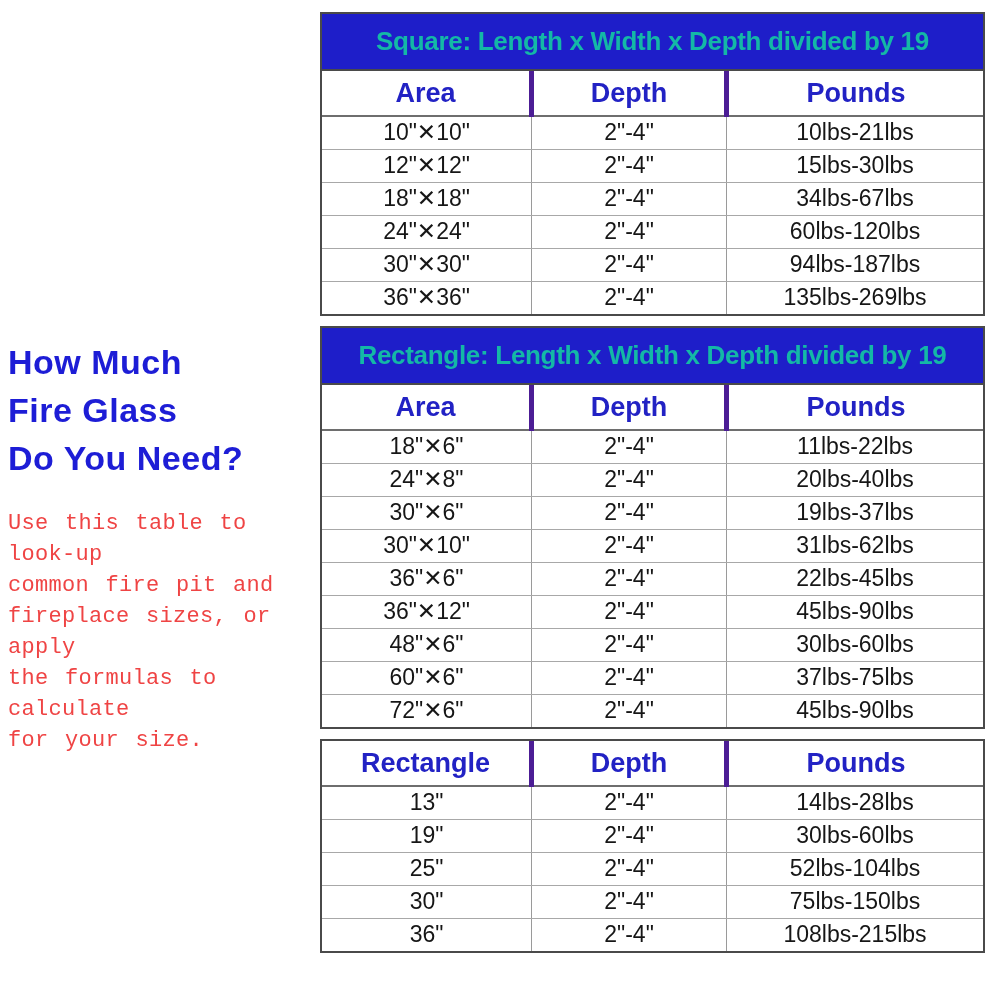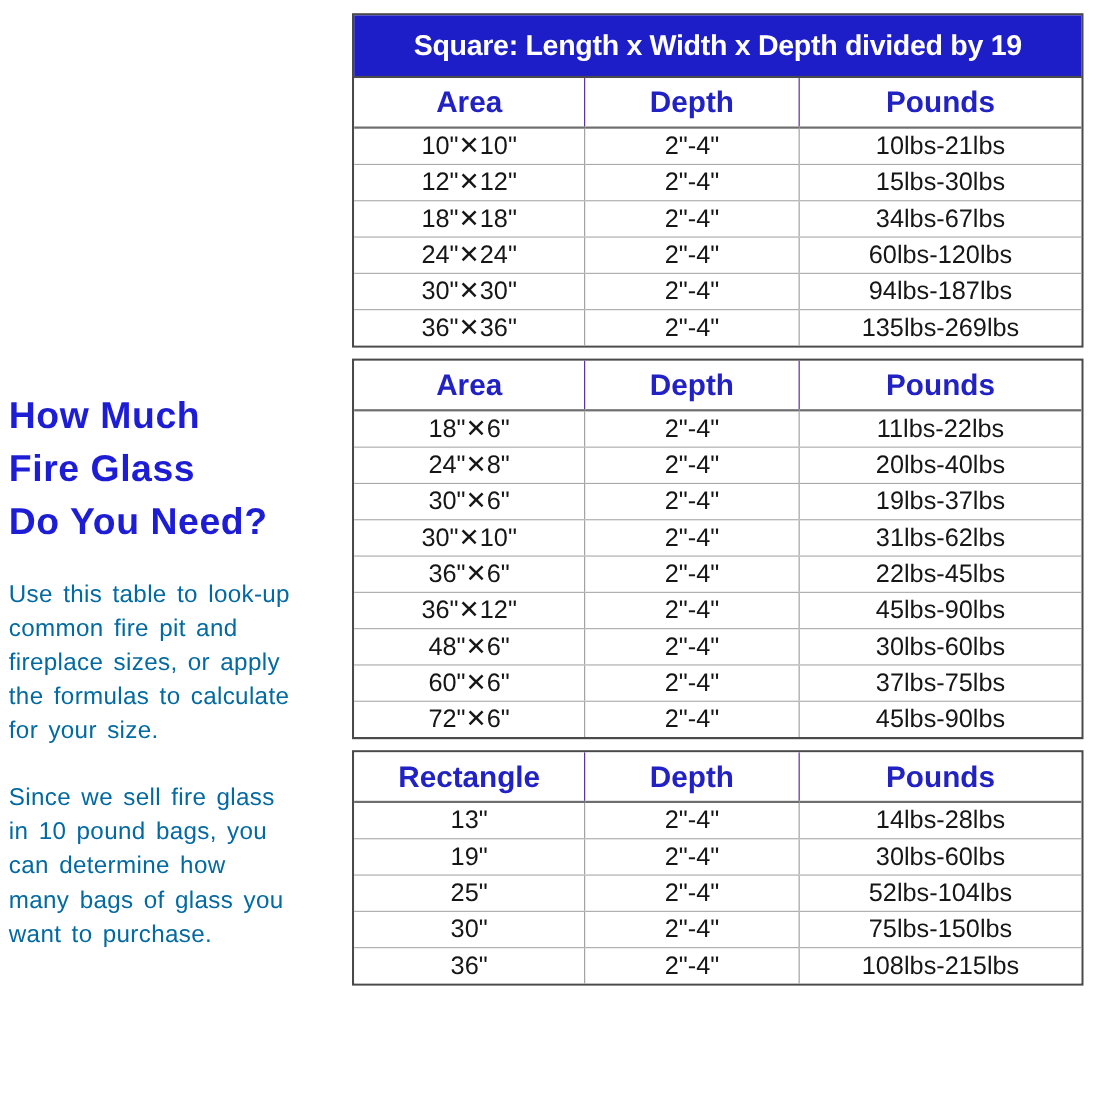--- a/index.html
+++ b/index.html
@@ -9,74 +9,75 @@
     background:#ffffff;
     font-family:"Liberation Sans", sans-serif;
     overflow:hidden;
   }
 
   
   .intro{
     position:absolute;left:8px;top:338px;width:302px;
   }
   .intro h1{
-    margin:16px 0 26px 0;
+    margin:0 0 26px 0;
     font-size:34px;font-weight:bold;
     line-height:48px;
     letter-spacing:0.5px;
     white-space:pre-line;
     color:#1d1dd6;
   }
   .intro p{
     margin:0 0 30px 0;
     font-size:22px;
     line-height:31px;
     letter-spacing:0.3px;
     word-spacing:3px;
     white-space:pre-line;
-    color:#0369a1;
+    color:#ef4444;
+    font-family:Liberation Mono, monospace;
   }
 
   
   .tables-panel{
     position:absolute;left:320px;top:12px;width:665px;
   }
   .tbl-section{
     margin-bottom:10px;
     border:2px solid #4a4a4a;
     background:#ffffff;
   }
   .banner{
     height:55px;
     background:#1e1ec9;
     display:flex;align-items:center;justify-content:center;
     border-bottom:2px solid #4a4a4a;
   }
   .banner span{
-    color:#ffffff;
+    color:#14b8a6;
     font-weight:bold;
     font-size:26px;
     letter-spacing:-0.3px;
   }
   table{
     width:100%;
     border-collapse:collapse;
     table-layout:fixed;
   }
   th,td{
     text-align:center;
     box-sizing:border-box;
   }
   th{
     height:45px;
     font-size:27px;
     font-weight:bold;
     color:#2222c4;
     border-bottom:2px solid #6e6e6e;
-    border-left:1px solid #4c1d95;
+    border-left:5px solid #4c1d95;
     background:#ffffff;
   }
   th:first-child{border-left:none;}
   td{
     height:33px;
     font-size:23px;
     color:#161616;
     border-bottom:1px solid #a8a8a8;
     border-left:1px solid #9a9a9a;
     background:#ffffff;
@@ -94,25 +95,20 @@
 
   <aside class="intro">
     <h1>How Much
 Fire Glass
 Do You Need?</h1>
     <p>Use this table to look-up
 common fire pit and
 fireplace sizes, or apply
 the formulas to calculate
 for your size.</p>
-    <p>Since we sell fire glass
-in 10 pound bags, you
-can determine how
-many bags of glass you
-want to purchase.</p>
   </aside>
 
   <main class="tables-panel">
 
     <section class="tbl-section">
       <div class="banner">
         <span>Square: Length x Width x Depth divided by 19</span>
       </div>
       <table>
         <thead>
@@ -151,20 +147,23 @@
             <tr>
               <td>36"✕36"</td>
               <td>2"-4"</td>
               <td>135lbs-269lbs</td>
             </tr>
           </tbody>
       </table>
     </section>
 
     <section class="tbl-section">
+      <div class="banner">
+        <span>Rectangle: Length x Width x Depth divided by 19</span>
+      </div>
       <table>
         <thead>
             <tr>
               <th>Area</th>
               <th>Depth</th>
               <th>Pounds</th>
             </tr>
           </thead>
         <tbody>
             <tr>

